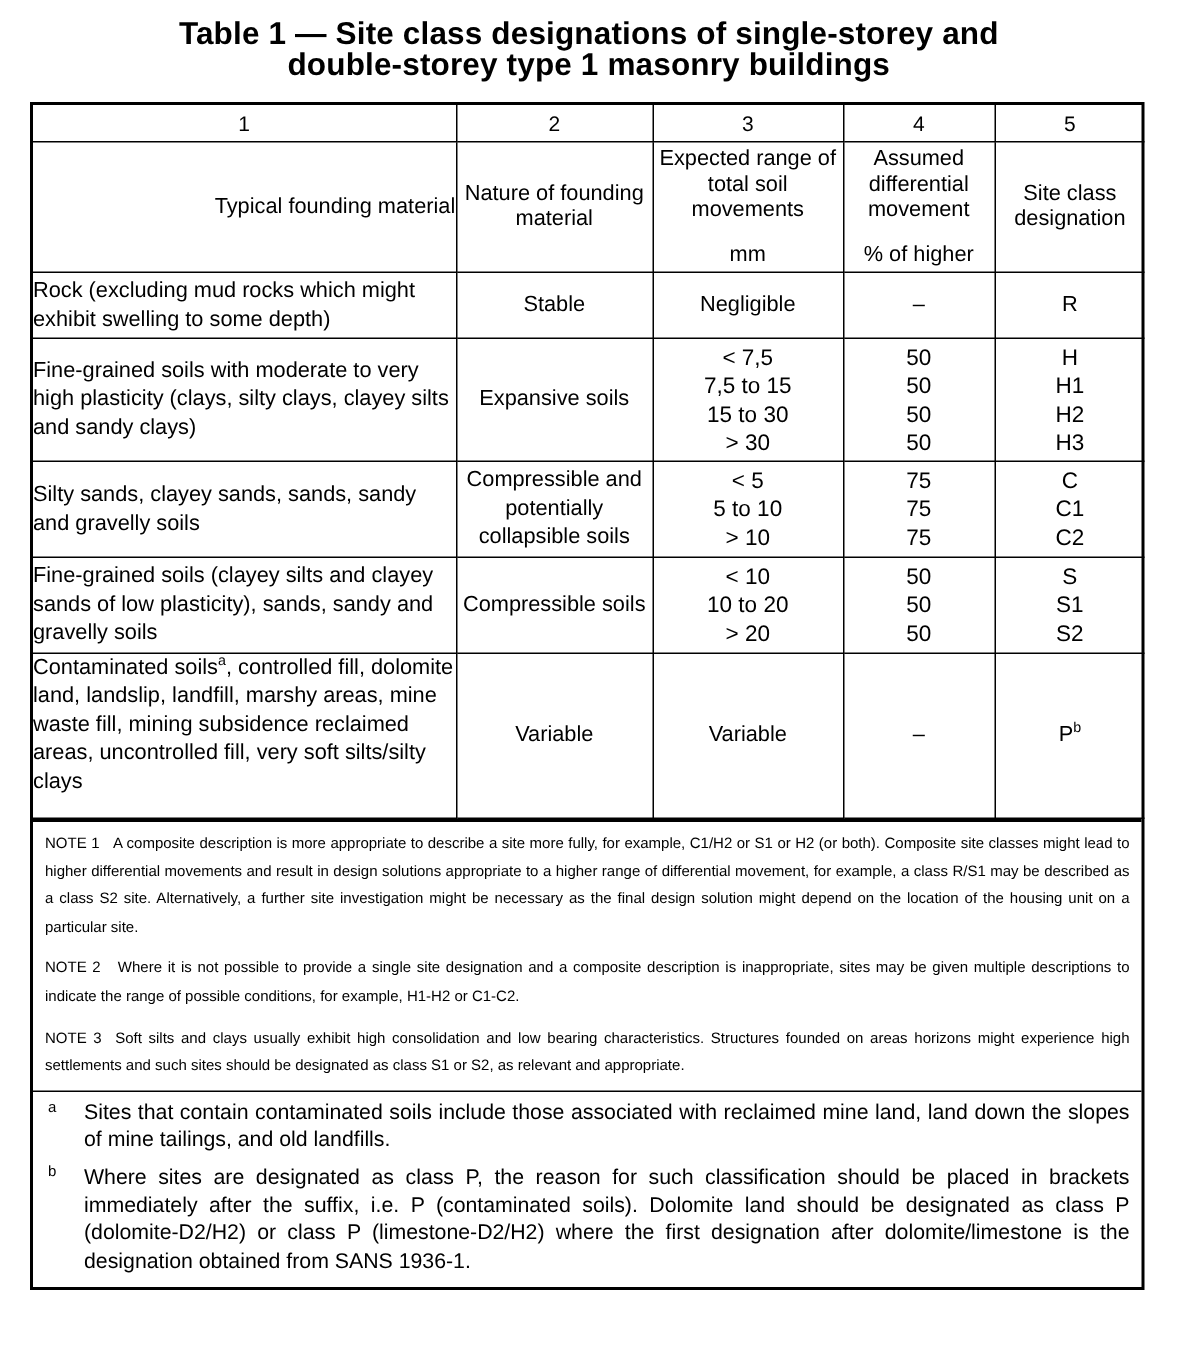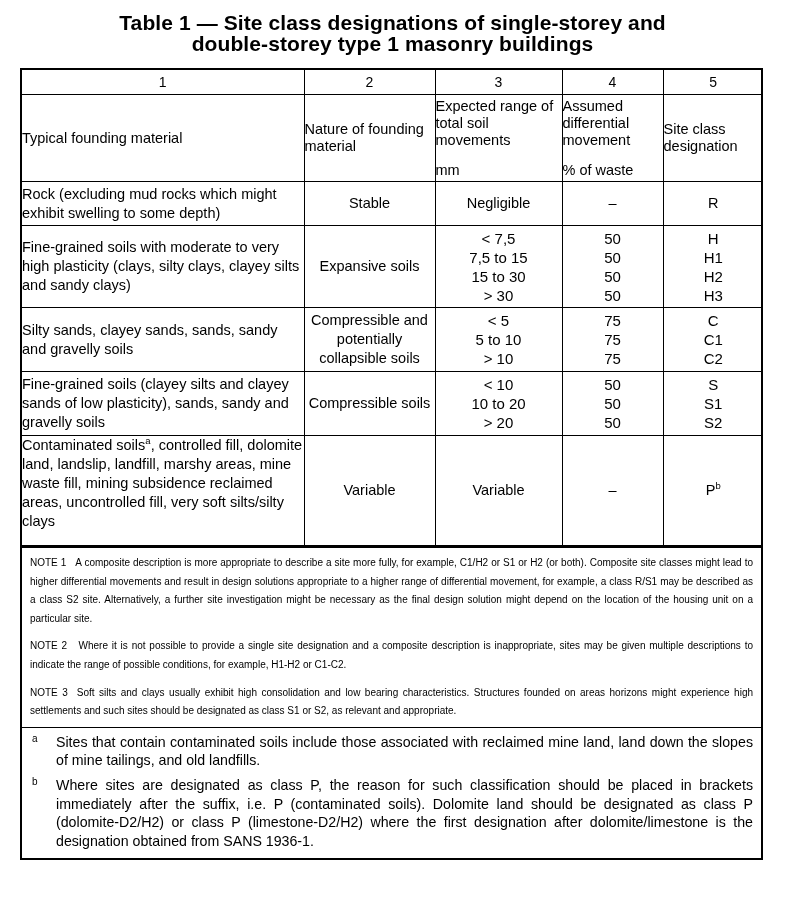--- a/index.html
+++ b/index.html
@@ -66,27 +66,27 @@
     text-align: center;
     font-size: 14px;
     height: 24px;
     line-height: 24px;
     border-bottom: 2px solid #000;
   }
   .hdrrow th {
     font-weight: bold;
     font-size: 14.5px;
     line-height: 17px;
-    text-align: left;
+    text-align: center;
     height: 86px;
     border-bottom: 2px solid #000;
     padding: 2px 3px;
   }
   .hdrrow th.left-head {
-    text-align: left;
+    text-align: right;
   }
   .unit {
     display: block;
     font-weight: normal;
     margin-top: 13px;
   }
 
   td.col1 {
     text-align: left;
     font-size: 14.5px;
@@ -178,21 +178,21 @@
         </tr>
         <tr class="hdrrow">
           <th class="left-head">Typical founding material</th>
           <th>Nature of founding material</th>
           <th>
             <span>Expected range of total soil movements</span>
             <span class="unit">mm</span>
           </th>
           <th>
             <span>Assumed differential movement</span>
-            <span class="unit">% of waste</span>
+            <span class="unit">% of higher</span>
           </th>
           <th>Site class designation</th>
         </tr>
 
         <tr style="height:44px;margin-left:48px;">
           <td class="col1">Rock (excluding mud rocks which might exhibit swelling to some depth)</td>
           <td class="mid">Stable</td>
           <td class="mid">Negligible</td>
           <td class="mid">–</td>
           <td class="mid">R</td>

